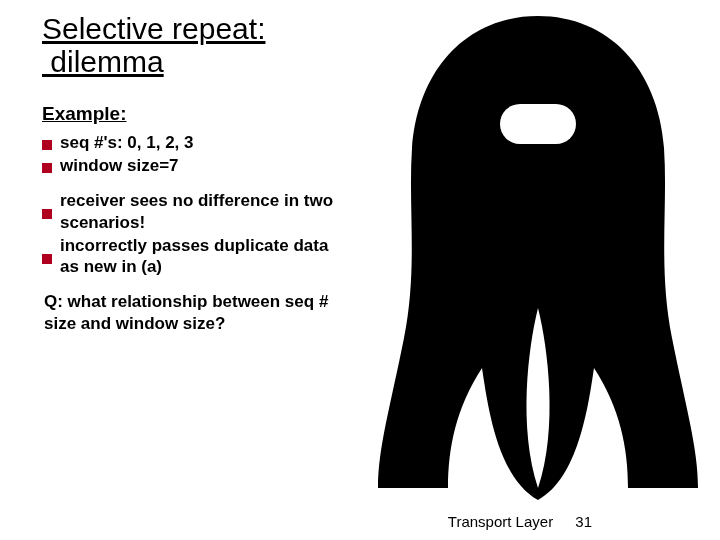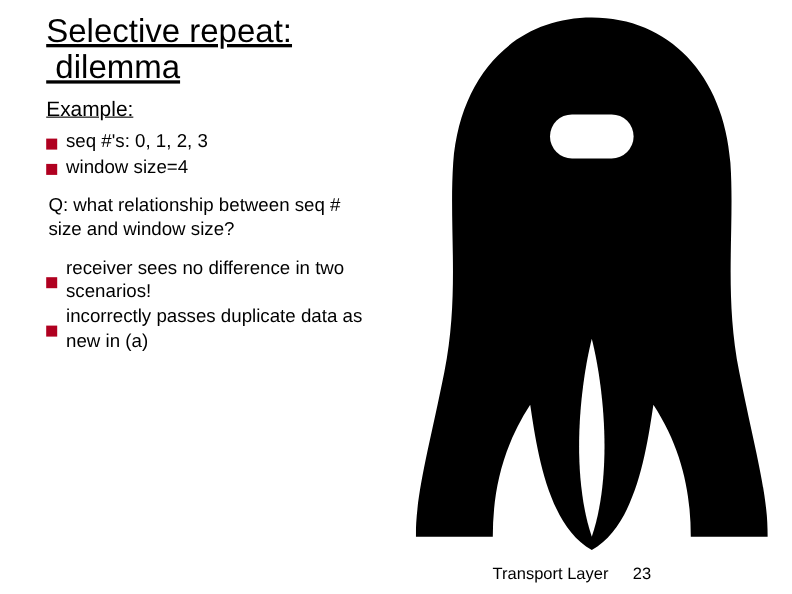--- a/index.html
+++ b/index.html
@@ -22,25 +22,26 @@
     position: absolute;
     top: 12px;
     left: 42px;
     font-size: 30px;
     line-height: 1.1;
     text-decoration: underline;
     white-space: pre;
   }
   .body {
     position: absolute;
-    top: 88px;
+    top: 102px;
     left: 42px;
     width: 300px;
     font-size: 17px;
     line-height: 1.25;
+    font-weight: bold;
   }
   .heading {
     text-decoration: underline;
     font-size: 19px;
     margin-bottom: 6px;
   }
   .group { margin-bottom: 14px; }
   .bullet-row {
     display: flex;
     align-items: center;
@@ -85,37 +86,37 @@
 
     <div class="heading">Example:</div>
 
     <div class="group">
       <div class="bullet-row">
         <div class="bullet-mark"></div>
         <div class="bullet-text">seq #'s: 0, 1, 2, 3</div>
       </div>
       <div class="bullet-row">
         <div class="bullet-mark"></div>
-        <div class="bullet-text">window size=4</div>
+        <div class="bullet-text">window size=7</div>
       </div>
-    </div>
-
-    <div class="group question-block">
-      <span class="question-label">Q:</span><span class="question-text"> what relationship between seq # size and window size?</span>
     </div>
 
     <div class="group">
       <div class="bullet-row">
         <div class="bullet-mark"></div>
         <div class="bullet-text">receiver sees no difference in two scenarios!</div>
       </div>
       <div class="bullet-row">
         <div class="bullet-mark"></div>
         <div class="bullet-text">incorrectly passes duplicate data as new in (a)</div>
       </div>
+    </div>
+
+    <div class="group question-block">
+      <span class="question-label">Q:</span><span class="question-text"> what relationship between seq # size and window size?</span>
     </div>
 
   </div>
 
   <div class="graphic">
     <svg viewBox="0 0 320 500" width="320" height="500">
 
       <path fill="#000" d="
         M160 8
         C 90 8, 40 60, 34 140
@@ -135,16 +136,16 @@
 
       <path fill="#fff" d="
         M160 300
         C 150 340, 140 420, 160 480
         C 180 420, 170 340, 160 300 Z"></path>
     </svg>
   </div>
 
   <div class="footer">
     <span class="label">Transport Layer</span>
-    <span>23</span>
+    <span>31</span>
   </div>
 
 </div>
 
 </body></html>

